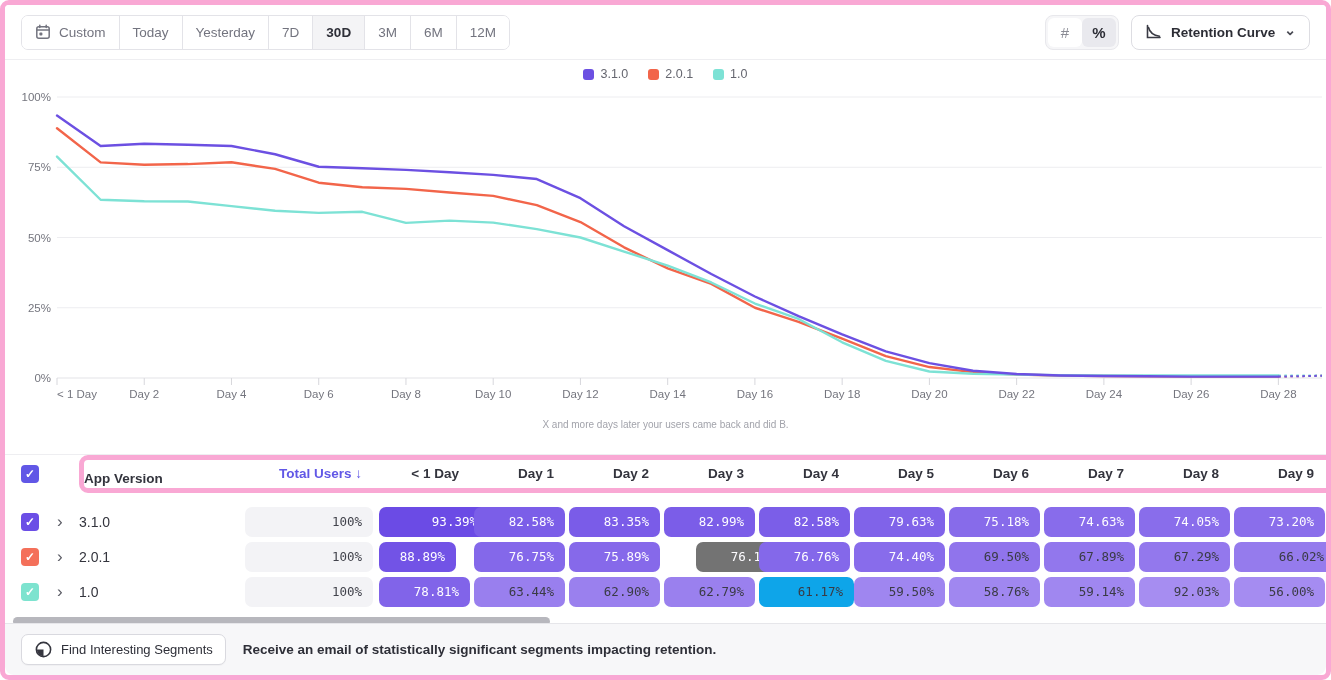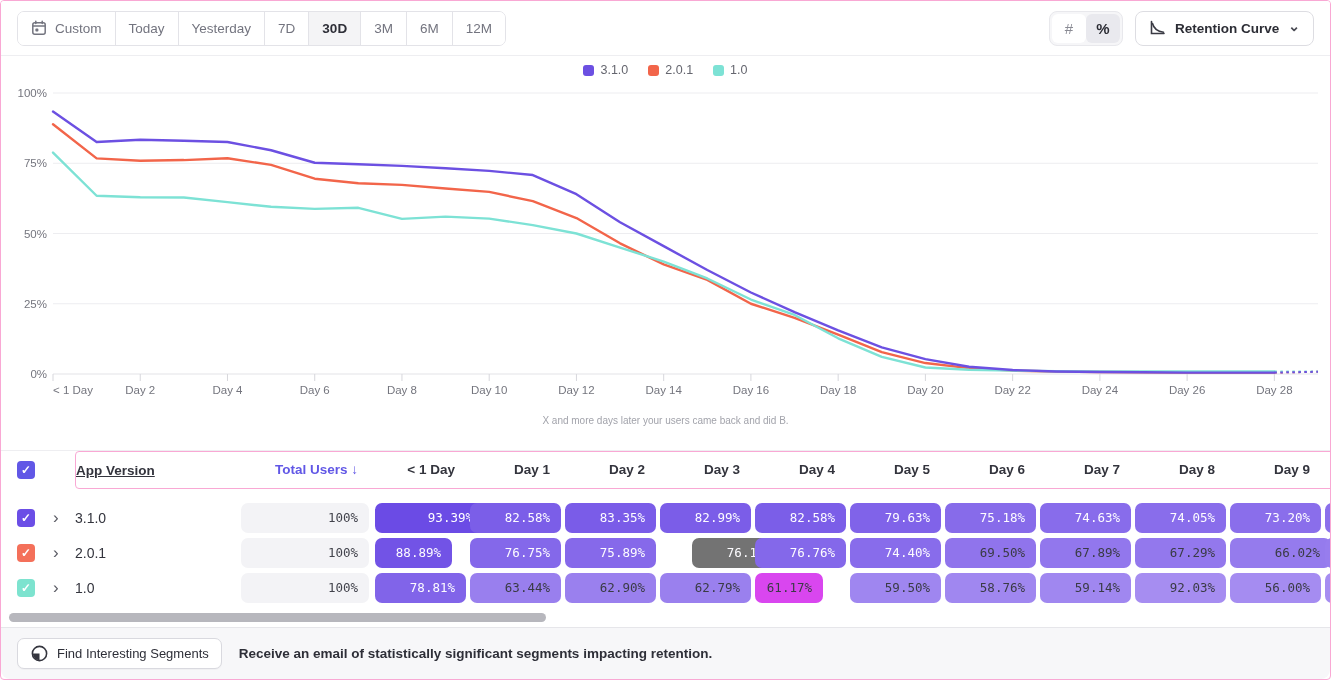--- a/index.html
+++ b/index.html
@@ -1,20 +1,20 @@
 <!DOCTYPE html>
 <html><head>
 <meta charset="utf-8">
 <style>
   html,body{margin:0;padding:0;background:#fff;}
   *{box-sizing:border-box;}
   .app{
     position:relative;width:1331px;height:680px;background:#fff;
-    border:1px solid #f9a8d4;border-radius:4px;overflow:hidden;
-    font-family:"Liberation Sans",sans-serif;color:#2e2f38;text-decoration:underline;
+    border:5px solid #f9a8d4;border-radius:9px;overflow:hidden;
+    font-family:"Liberation Sans",sans-serif;color:#2e2f38;
   }
   
   .toolbar{position:absolute;top:0;left:0;right:0;height:55px;border-bottom:1px solid #eeeef1;
     display:flex;align-items:center;justify-content:space-between;padding:0 16px;background:#fff;}
   .range-group{display:inline-flex;border:1px solid #e3e3e8;border-radius:7px;overflow:hidden;height:35px;background:#fff;}
   .range-btn{display:flex;align-items:center;gap:8px;padding:0 13px;font-size:13.5px;color:#73747f;
     background:#fff;border:none;border-right:1px solid #e3e3e8;cursor:pointer;font-family:inherit;white-space:nowrap;}
   .range-btn:last-child{border-right:none;}
   .range-btn.selected{background:#f4f4f6;color:#2e2f38;font-weight:700;}
   .tb-right{display:flex;align-items:center;gap:12px;}
@@ -231,21 +231,21 @@
       </div>
       <div class="tbl-row">
         <div class="checkbox" style="background: rgb(125, 227, 207);">✓</div>
         <div class="row-chevron">›</div>
         <div class="row-name">1.0</div>
         <div class="pill total" style="left: 240px; width: 128px;">100%</div>
         <div class="pill" style="left: 374px; width: 91px; background: rgb(129, 100, 233); color: rgb(253, 252, 255);">78.81%</div>
         <div class="pill" style="left: 469px; width: 91px; background: rgb(153, 127, 238); color: rgb(58, 59, 69);">63.44%</div>
         <div class="pill" style="left: 564px; width: 91px; background: rgb(154, 128, 238); color: rgb(58, 59, 69);">62.90%</div>
         <div class="pill" style="left: 659px; width: 91px; background: rgb(154, 128, 238); color: rgb(58, 59, 69);">62.79%</div>
-        <div class="pill" style="left: 754px; width: 68px; background: #d946ef; color: rgb(58, 59, 69);">61.17%</div>
+        <div class="pill" style="left: 754px; width: 95px; background: #0ea5e9; color: rgb(58, 59, 69);">61.17%</div>
         <div class="pill" style="left: 849px; width: 91px; background: rgb(159, 134, 240); color: rgb(58, 59, 69);">59.50%</div>
         <div class="pill" style="left: 944px; width: 91px; background: rgb(160, 135, 240); color: rgb(58, 59, 69);">58.76%</div>
         <div class="pill" style="left: 1039px; width: 91px; background: rgb(160, 135, 240); color: rgb(58, 59, 69);">59.14%</div>
         <div class="pill" style="left: 1134px; width: 91px; background: rgb(166, 141, 241); color: rgb(58, 59, 69);">92.03%</div>
         <div class="pill" style="left: 1229px; width: 91px; background: rgb(165, 140, 241); color: rgb(58, 59, 69);">56.00%</div>
         <div class="pill" style="left: 1324px; width: 91px; background: rgb(166, 141, 241);"></div>
       </div>
     </div>
   <div class="hscroll"></div>
 

